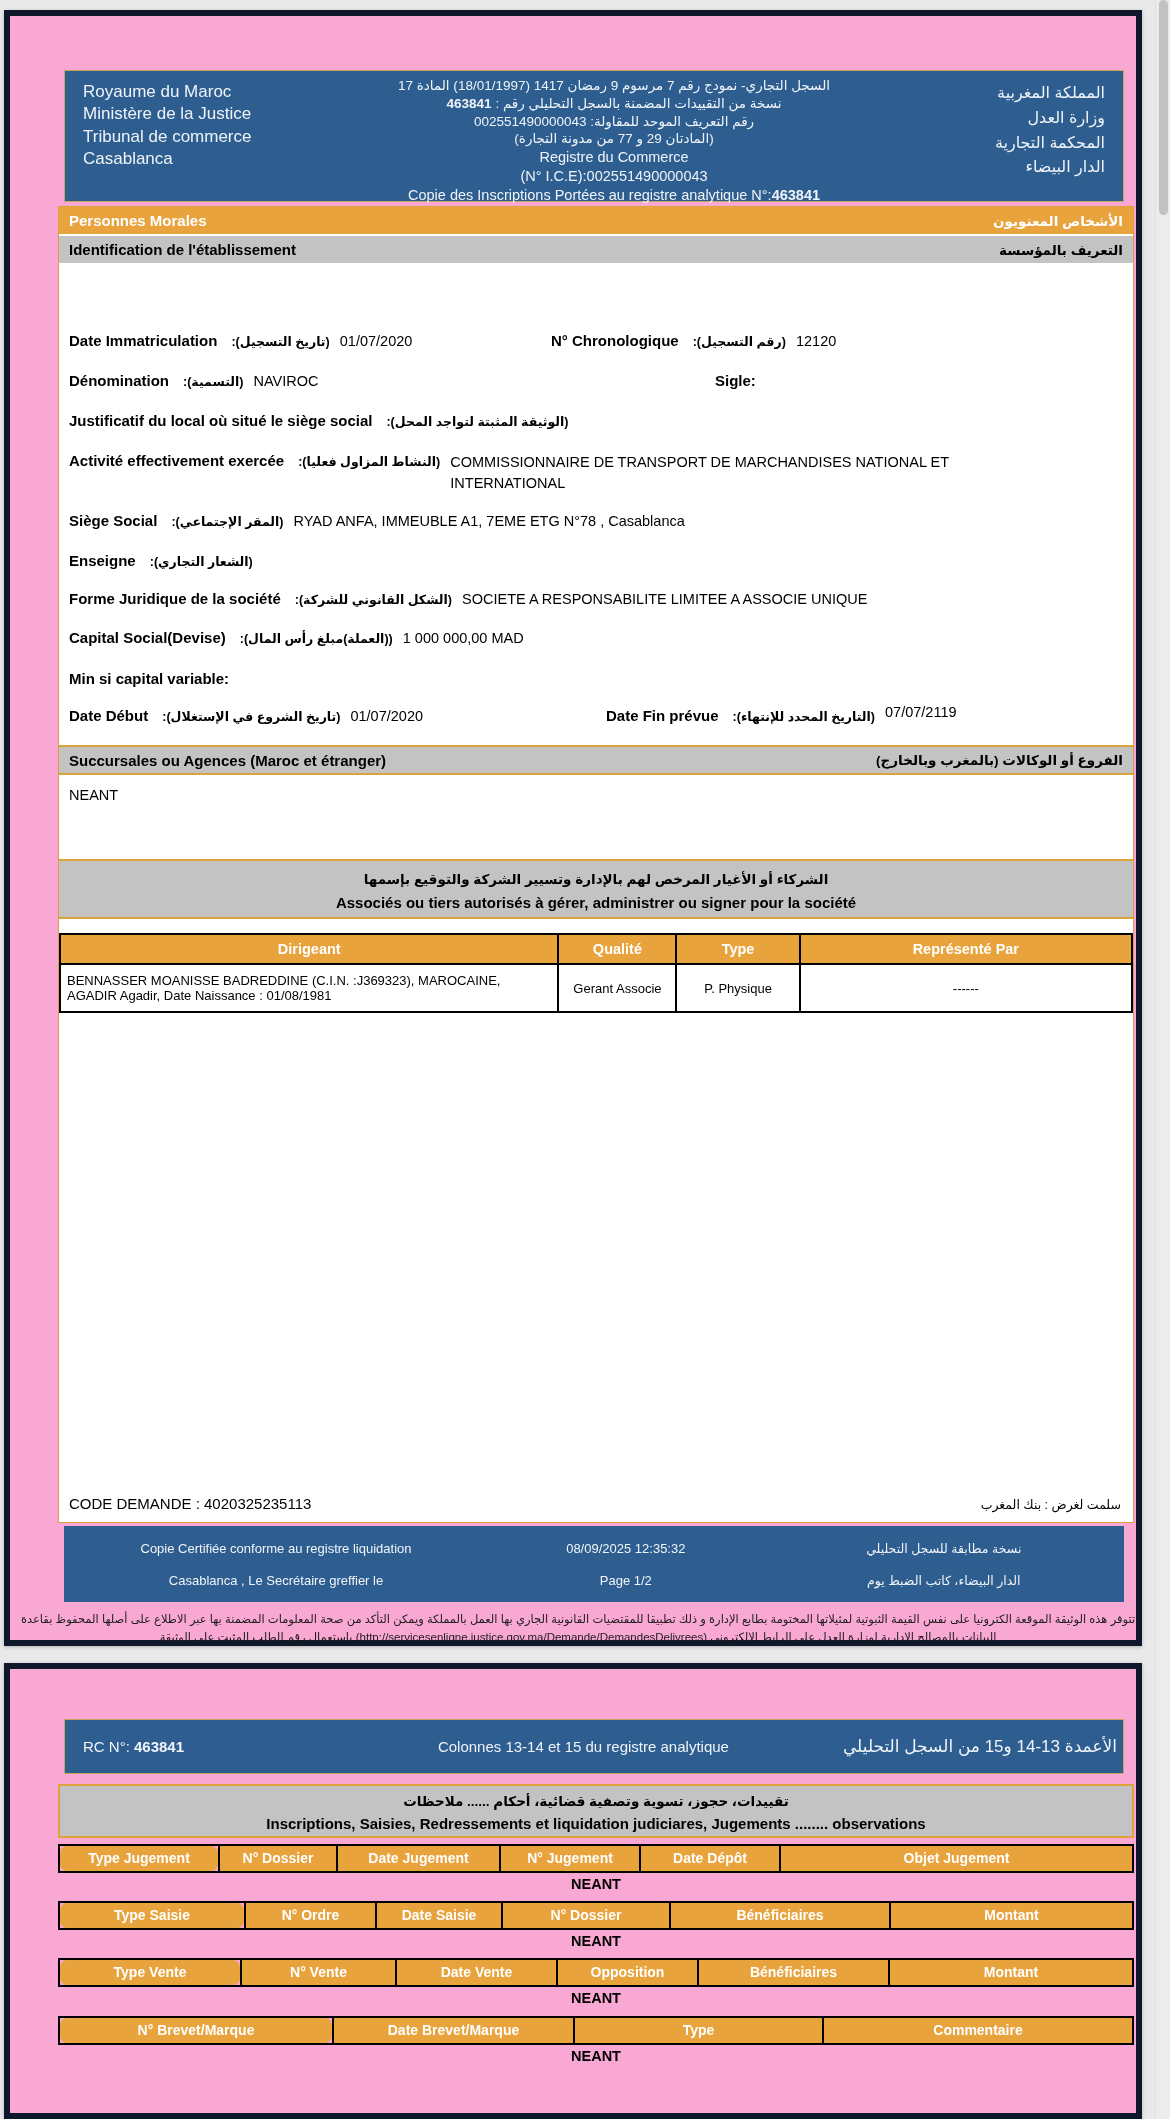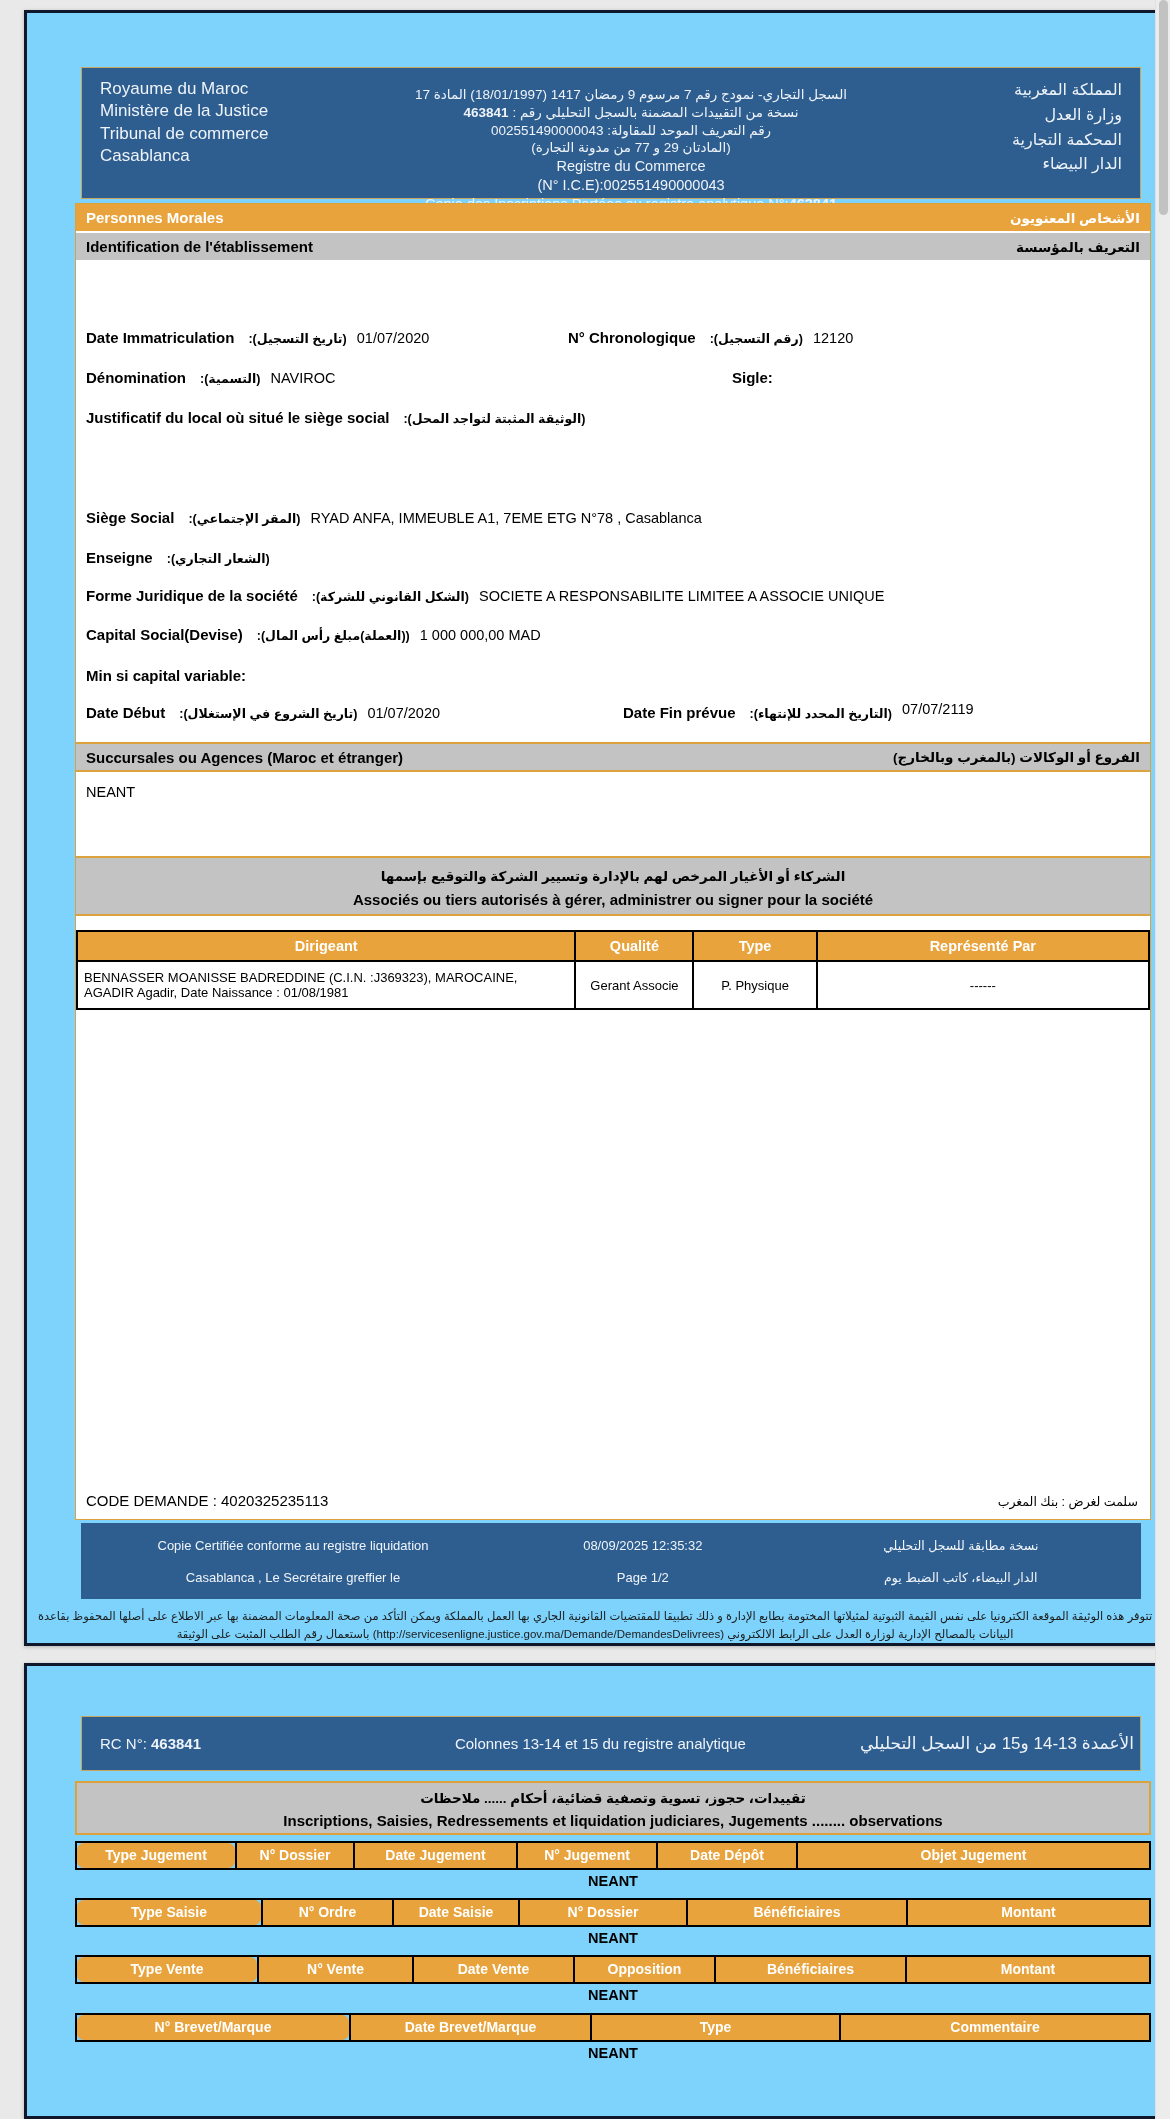--- a/index.html
+++ b/index.html
@@ -1,25 +1,25 @@
 <!DOCTYPE html>
 <html><head>
 <meta charset="utf-8">
 <style>
   html,body{margin:0;padding:0;}
   body{font-family:"Liberation Sans","DejaVu Sans",sans-serif;}
   #viewport{position:relative;width:1170px;height:2119px;background:#e9e9e9;overflow:hidden;}
-  .page{position:absolute;left:24px;width:1138px;background:#7dd3fc;border:3px solid #0f172a;box-shadow:0 1px 4px rgba(0,0,0,.22);box-sizing:border-box;}
+  .page{position:absolute;left:4px;width:1138px;background:#f9a8d4;border:6px solid #0f172a;box-shadow:0 1px 4px rgba(0,0,0,.22);box-sizing:border-box;}
   #page1{top:10px;height:1636px;}
   #page2{top:1663px;height:456px;}
 
   
   .hdr{position:absolute;left:54px;top:54px;width:1060px;height:132px;background:#2e5e8f;border:1px solid #c9a45c;box-sizing:border-box;display:flex;color:#eef3f9;}
   .hdr-left{width:255px;padding:10px 0 0 18px;font-size:17px;line-height:1.32;}
-  .hdr-center{flex:1;text-align:center;padding-top:18px;white-space:nowrap;}
+  .hdr-center{flex:1;text-align:center;padding-top:6px;white-space:nowrap;}
   .hdr-center .arline{font-size:13.5px;line-height:1.32;}
   .hdr-center .frline{font-size:14.5px;line-height:1.3;}
   .hdr-right{width:215px;padding:10px 18px 0 0;font-size:16px;line-height:1.55;text-align:right;}
 
   
   .frame{position:absolute;left:48px;top:190px;width:1076px;height:1317px;border:1px solid #dca23c;box-sizing:border-box;background:#fff;}
   .bar{position:absolute;left:0;width:100%;height:27px;display:flex;justify-content:space-between;align-items:center;padding:0 10px;box-sizing:border-box;}
   .bar.orange{background:#e8a33c;color:#fff;}
   .bar.gray{background:#c3c3c3;color:#000;}
   .bar .fr{font-weight:bold;font-size:15px;}
@@ -135,20 +135,25 @@
       <div class="frow" style="top:165px;">
         <span class="flabel">Dénomination</span>
         <span class="falabel" dir="rtl">(التسمية):</span>
         <span class="fvalue">NAVIROC</span>
         <span class="fgroup2" style="left:646px;">
           <span class="flabel">Sigle:</span>
           <span class="fvalue"></span>
         </span>
       </div>
 
+      <div class="frow" style="top:245px;">
+        <span class="flabel">Activité effectivement exercée</span>
+        <span class="falabel" dir="rtl">(النشاط المزاول فعليا):</span>
+        <span class="fvalue wrapval">COMMISSIONNAIRE DE TRANSPORT DE MARCHANDISES NATIONAL ET INTERNATIONAL</span>
+      </div>
 
       <div class="frow" style="top:305px;">
         <span class="flabel">Siège Social</span>
         <span class="falabel" dir="rtl">(المقر الإجتماعي):</span>
         <span class="fvalue">RYAD ANFA, IMMEUBLE A1, 7EME ETG N°78 , Casablanca</span>
       </div>
 
       <div class="frow" style="top:345px;">
         <span class="flabel">Enseigne</span>
         <span class="falabel" dir="rtl">(الشعار التجاري):</span>

